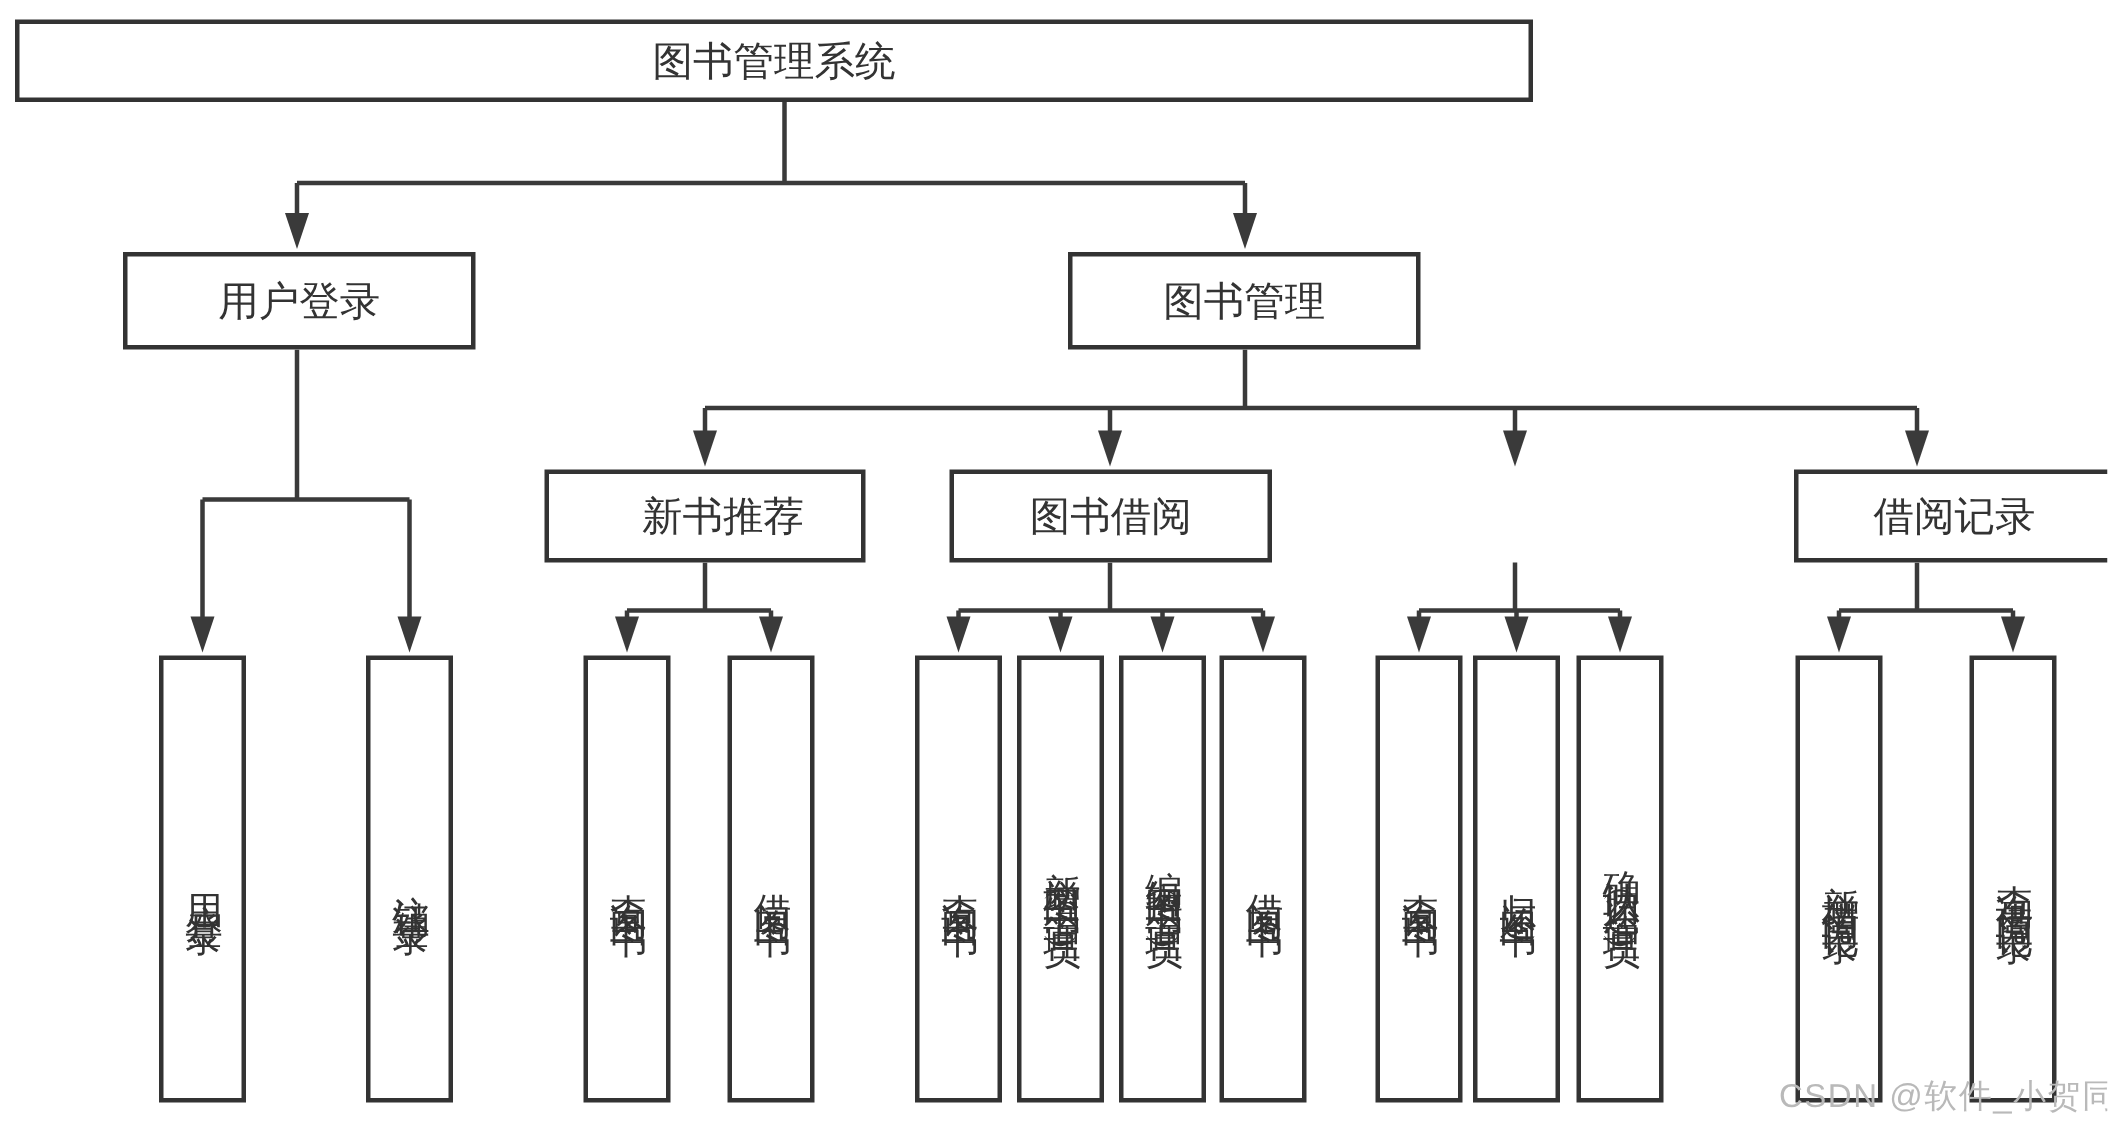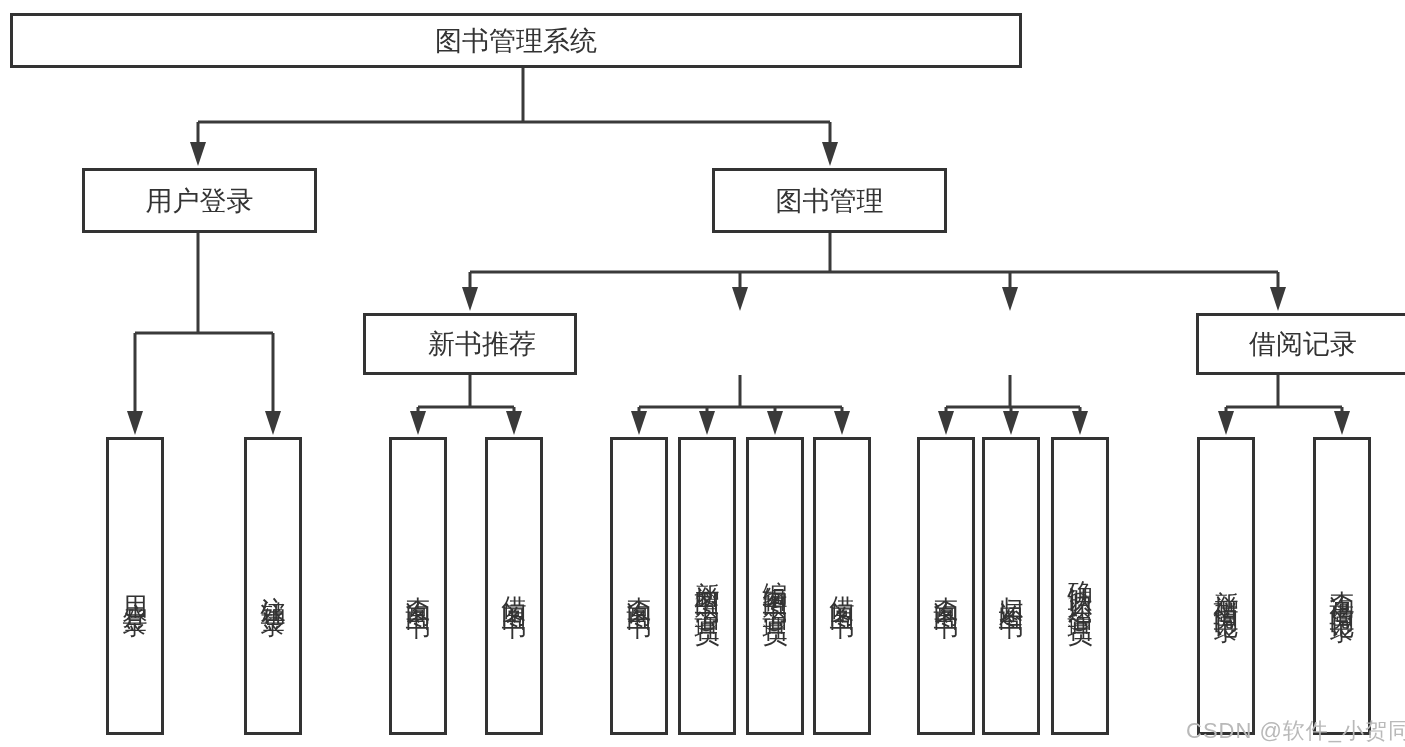--- a/index.html
+++ b/index.html
@@ -86,20 +86,21 @@
       <polygon stroke="none" points="1334,411 1350,411 1342,435"></polygon>
     </g>
   </svg>
 
   <div class="node" style="left:10px;top:13px;width:1012px;height:55px;">图书管理系统</div>
 
   <div class="node lvl2" style="left:82px;">用户登录</div>
   <div class="node lvl2" style="left:712px;font-family:Liberation Mono, monospace;">图书管理</div>
 
   <div class="node lvl3" style="left:363px;padding-left:24px;">新书推荐</div>
+  <div class="node lvl3" style="left:633px;width:215px;">图书借阅</div>
   <div class="node lvl3" style="left:1196px;">借阅记录</div>
 
   <div class="node leaf" style="left:106px;">用户登录</div>
   <div class="node leaf" style="left:244px;">注销登录</div>
 
   <div class="node leaf" style="left:389px;">查询图书</div>
   <div class="node leaf" style="left:485px;">借阅图书</div>
 
   <div class="node leaf" style="left:610px;">查询图书</div>
   <div class="node leaf" style="left:678px;">新增图书（管理员）</div>

